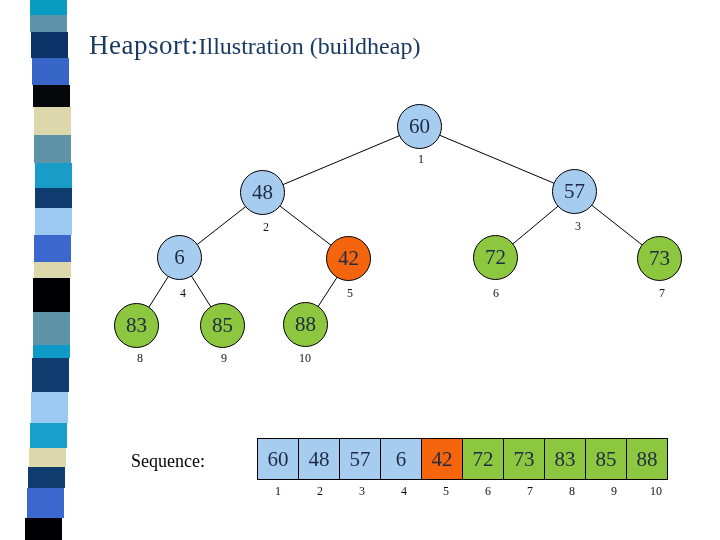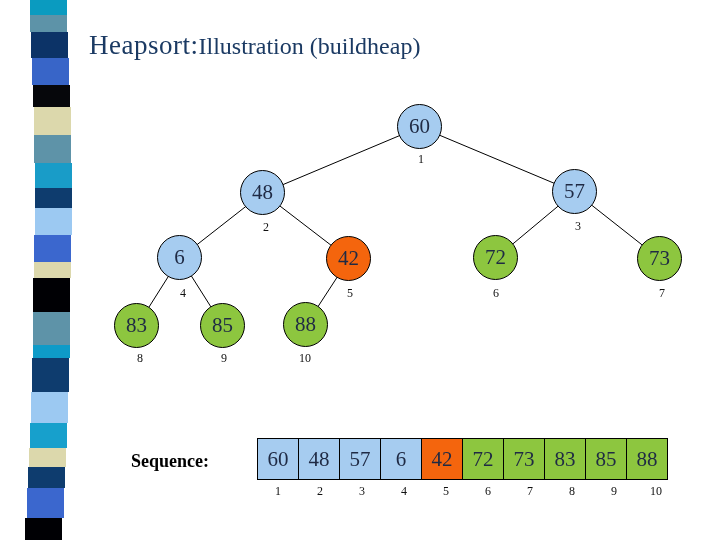--- a/index.html
+++ b/index.html
@@ -25,21 +25,21 @@
     position:absolute;width:45px;height:45px;border:1px solid #000;border-radius:50%;
     box-sizing:border-box;display:flex;align-items:center;justify-content:center;
     font-size:21px;color:#1F2A44;
   }
   .idx{
     position:absolute;transform:translateX(-50%);
     font-size:12px;color:#101010;line-height:14px;
   }
 
   
-  .seq-label{position:absolute;left:131px;top:451px;font-size:18px;color:#000;font-weight:bold;}
+  .seq-label{position:absolute;left:131px;top:451px;font-size:18px;color:#000;}
   .seq-cells{position:absolute;left:257px;top:438px;display:flex;}
   .cell{
     width:42px;height:42px;border:1px solid #000;box-sizing:border-box;margin-right:-1px;
     display:flex;align-items:center;justify-content:center;
     font-size:21px;color:#1F2A44;
   }
   .seq-idx{position:absolute;left:257px;top:484px;display:flex;}
   .seq-idx span{width:42px;text-align:center;font-size:12px;color:#101010;}
 </style>
 </head>

